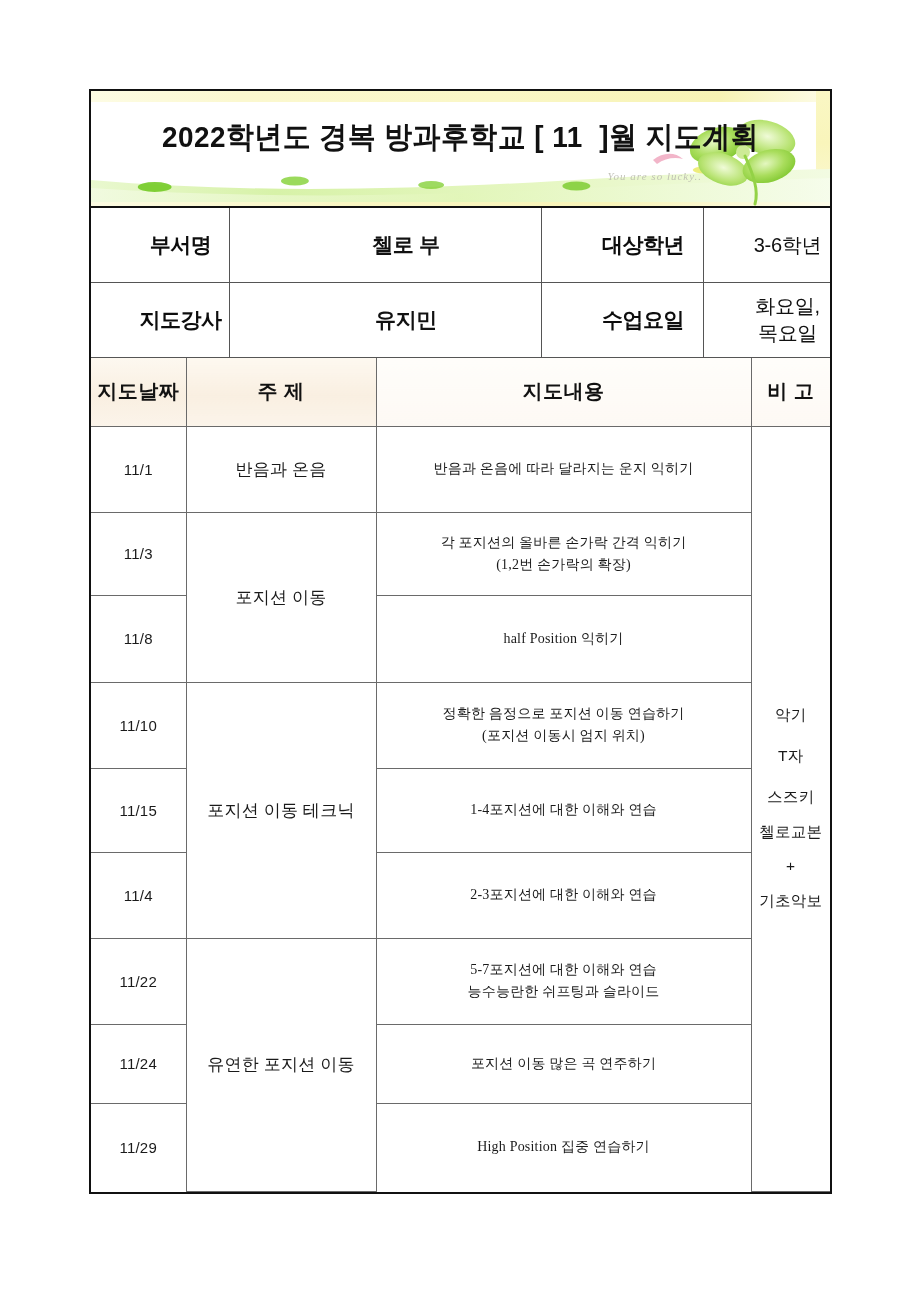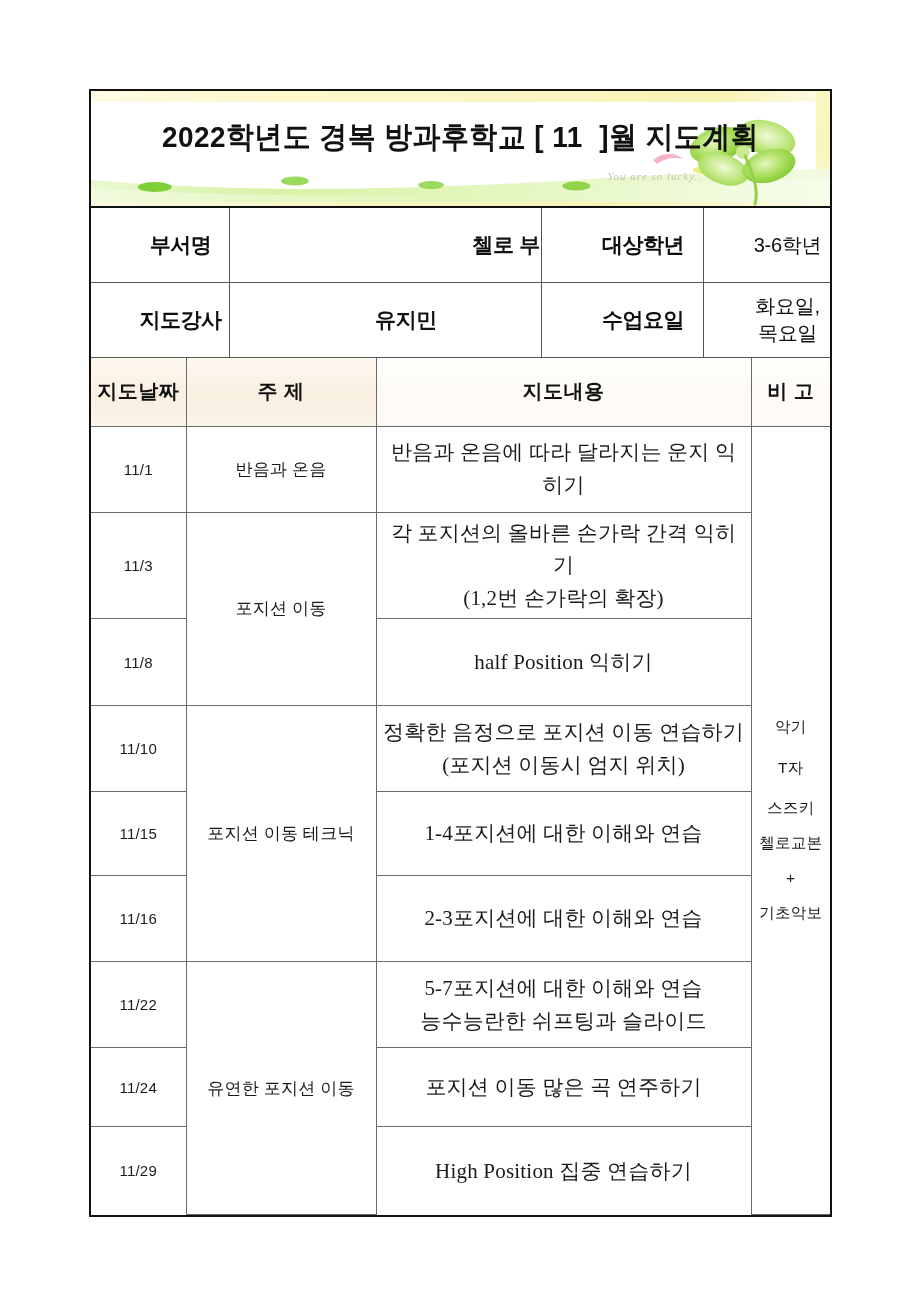--- a/index.html
+++ b/index.html
@@ -184,21 +184,21 @@
     letter-spacing: 0.2px;
   }
   .topic-cell {
     font-family: "Liberation Serif", "DejaVu Serif", serif;
     font-size: 17px;
     color: #1a1a1a;
     letter-spacing: 0.3px;
   }
   .content-cell {
     font-family: "Liberation Serif", "DejaVu Serif", serif;
-    font-size: 21px;
+    font-size: 14px;
     color: #1a1a1a;
     line-height: 1.55;
     letter-spacing: 0.2px;
   }
   .content-cell .line2 { display: block; }
   .note-cell {
     font-family: Liberation Sans, sans-serif;
     font-size: 15.5px;
     color: #1a1a1a;
     line-height: 2.25;
@@ -282,21 +282,21 @@
       </div>
 
       <div class="script-tag">You are so lucky..</div>
       <div class="banner-title">2022학년도 경복 방과후학교 [ 11  ]월 지도계획</div>
     </div>
 
     <table class="info-table">
       <tbody>
         <tr>
           <td class="label-cell first-col" style="width:95px;">부서명</td>
-          <td class="value-cell" style="width:268px;text-align:right;">첼로 부</td>
+          <td class="value-cell" style="width:268px;">첼로 부</td>
           <td class="label-cell" style="width:118px;">대상학년</td>
           <td class="value-cell plain last-col">3-6학년</td>
         </tr>
         <tr>
           <td class="label-cell first-col">지도강사</td>
           <td class="value-cell">유지민</td>
           <td class="label-cell">수업요일</td>
           <td class="value-cell plain last-col">화요일, 목요일</td>
         </tr>
       </tbody>
@@ -354,21 +354,21 @@
         </tr>
 
         <tr class="r-5">
           <td class="date-cell">11/15</td>
           <td class="content-cell">
             <span>1-4포지션에 대한 이해와 연습</span>
           </td>
         </tr>
 
         <tr class="r-6">
-          <td class="date-cell">11/16</td>
+          <td class="date-cell">11/4</td>
           <td class="content-cell">
             <span>2-3포지션에 대한 이해와 연습</span>
           </td>
         </tr>
 
         <tr class="r-7">
           <td class="date-cell">11/22</td>
           <td class="topic-cell" rowspan="3">유연한 포지션 이동</td>
           <td class="content-cell">
             <span>5-7포지션에 대한 이해와 연습</span>

